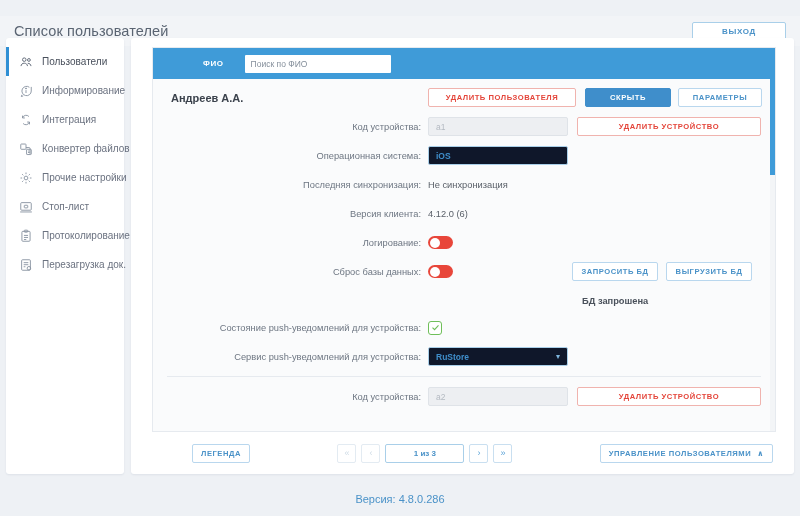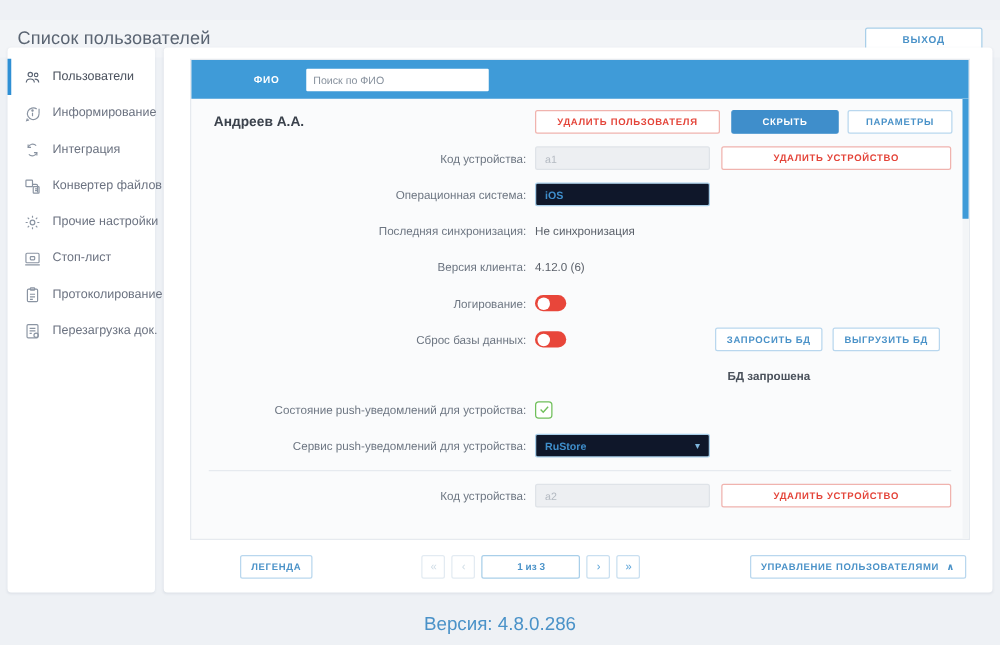--- a/index.html
+++ b/index.html
@@ -151,21 +151,21 @@
     align-items:center; justify-content:center;
   }
   .legend-btn{ min-width:58px; }
   .manage-btn{ min-width:160px; gap:6px; }
 
   
   .page-footer{
     position:absolute; left:0; bottom:0; width:800px; height:34px;
     background:#eef1f5; display:flex; align-items:center; justify-content:center;
   }
-  .page-footer .v{ font-size:15px; color:#4a92c8; }
+  .page-footer .v{ font-size:11px; color:#4a92c8; }
 </style>
 </head>
 <body>
 
 <div class="app">
 
   <div class="topbar">
     <div class="page-title">Список пользователей</div>
     <div class="exit-btn">ВЫХОД</div>
   </div>

